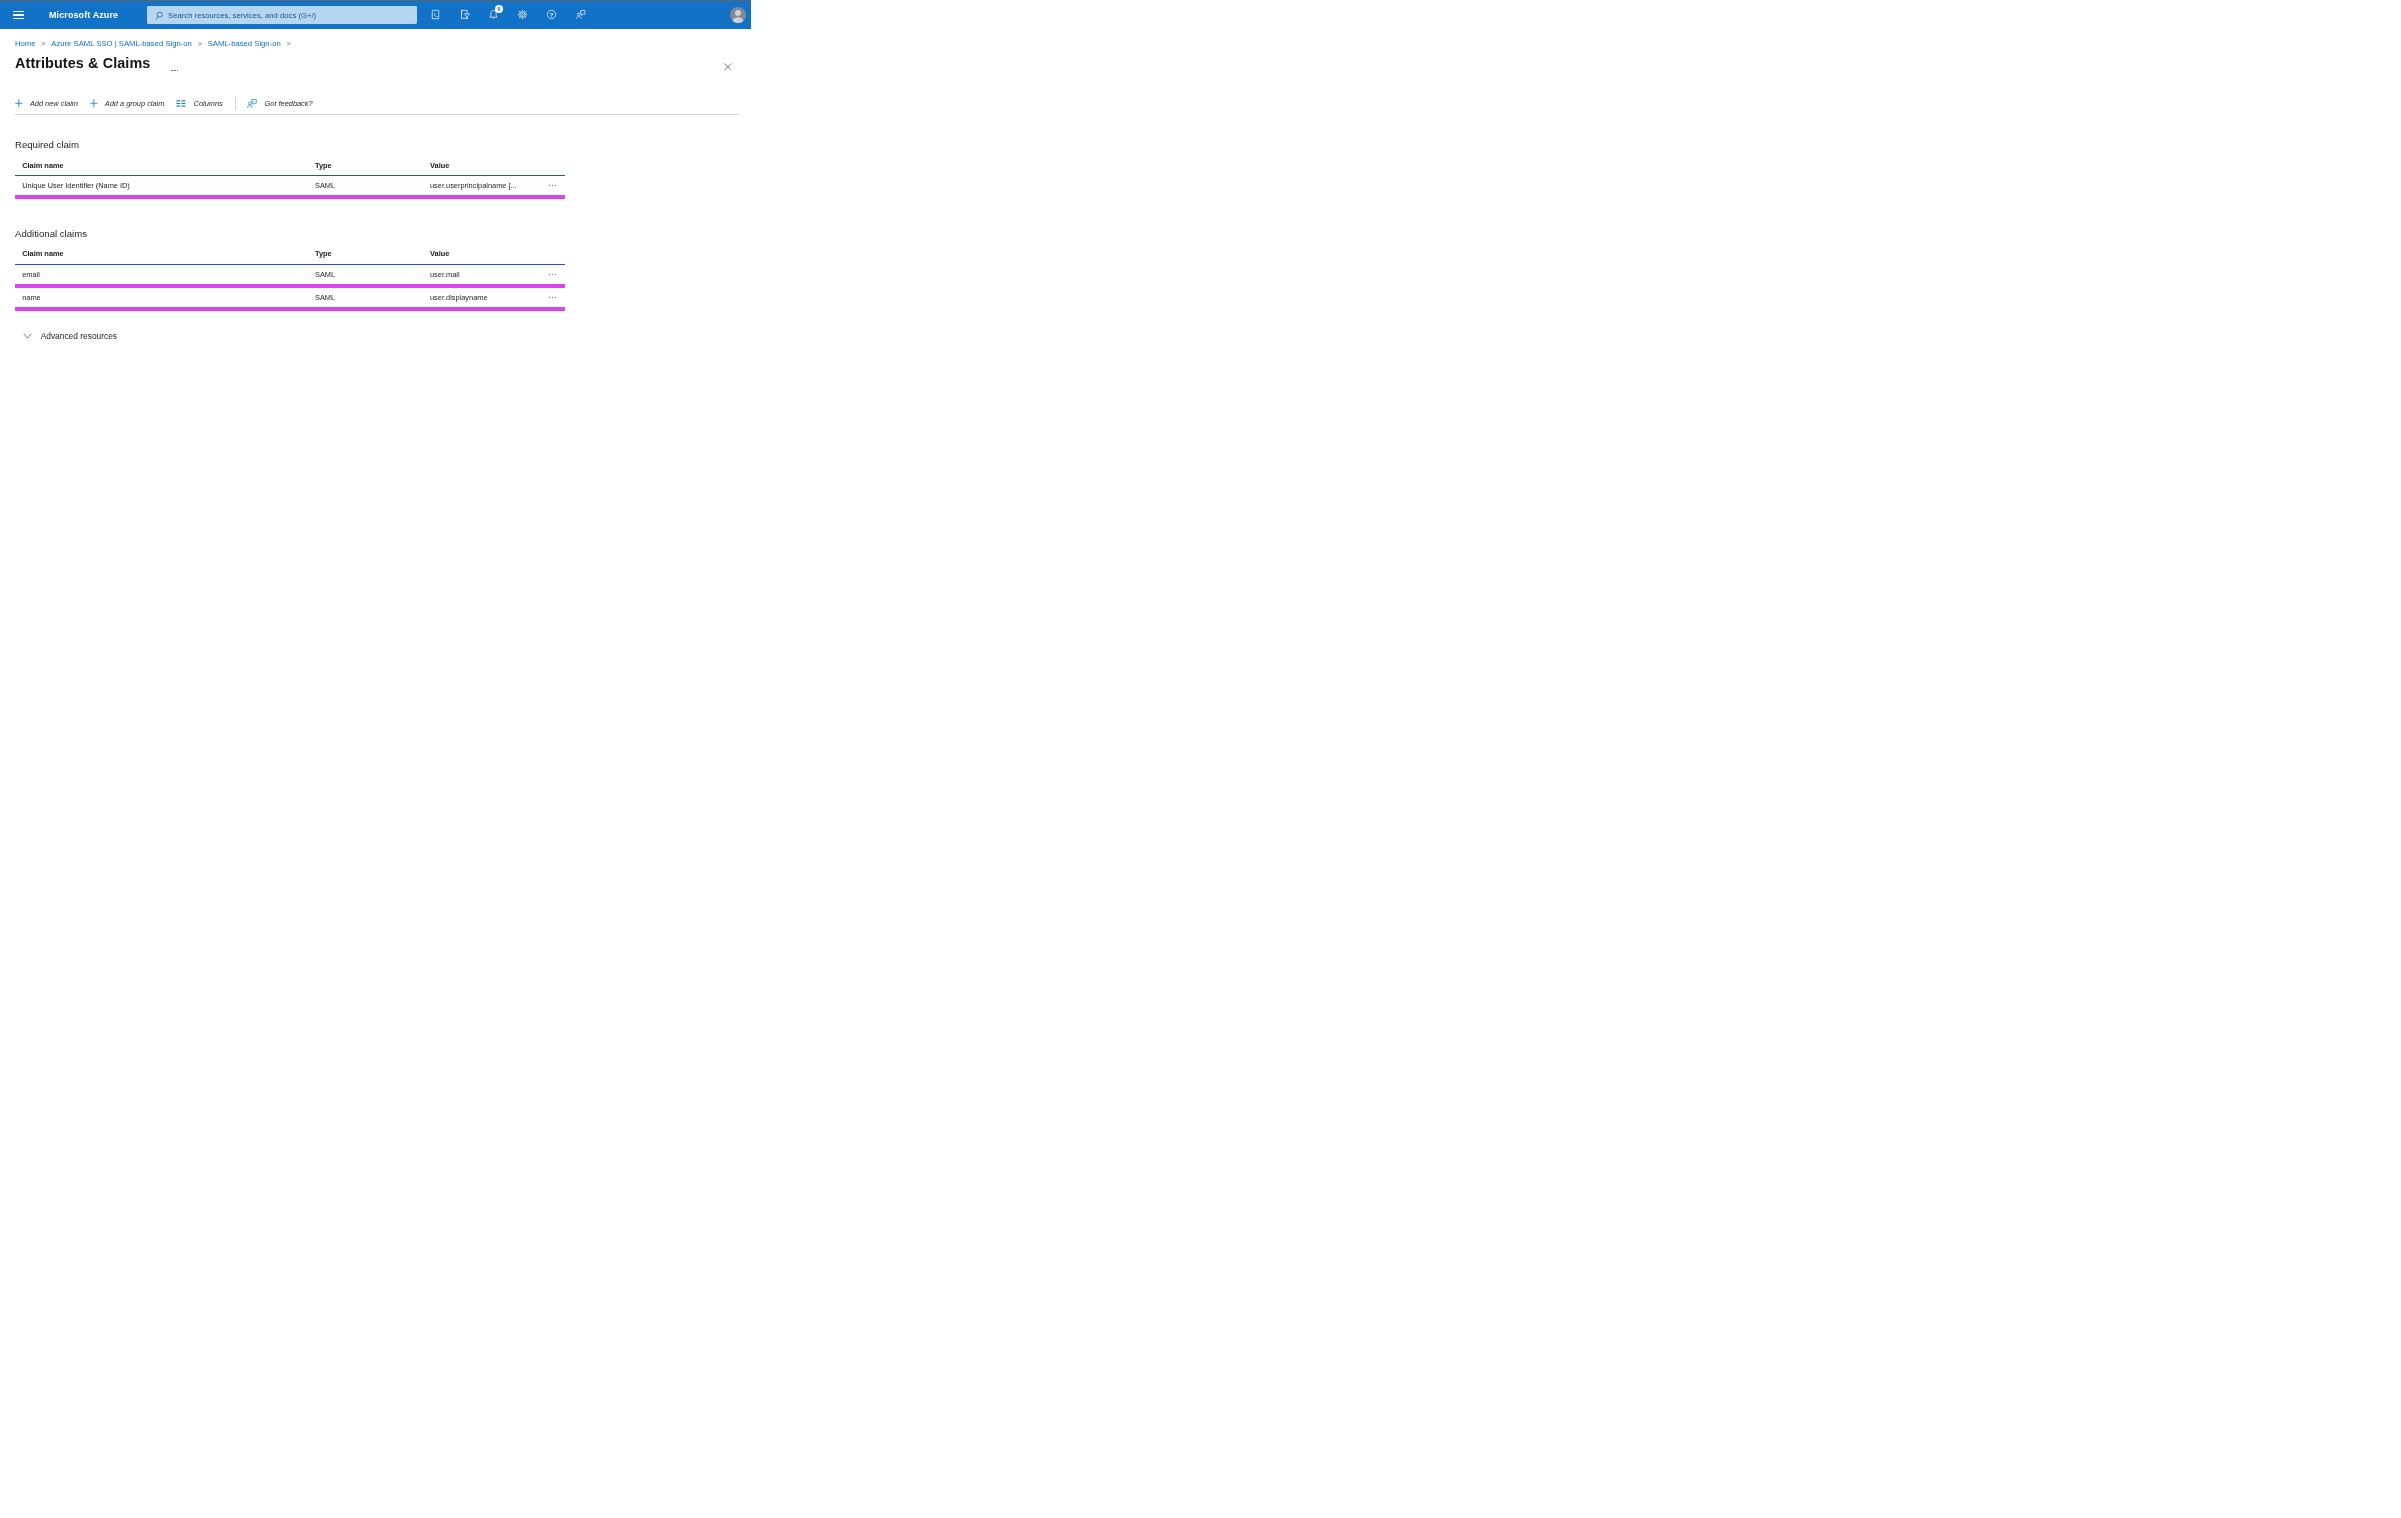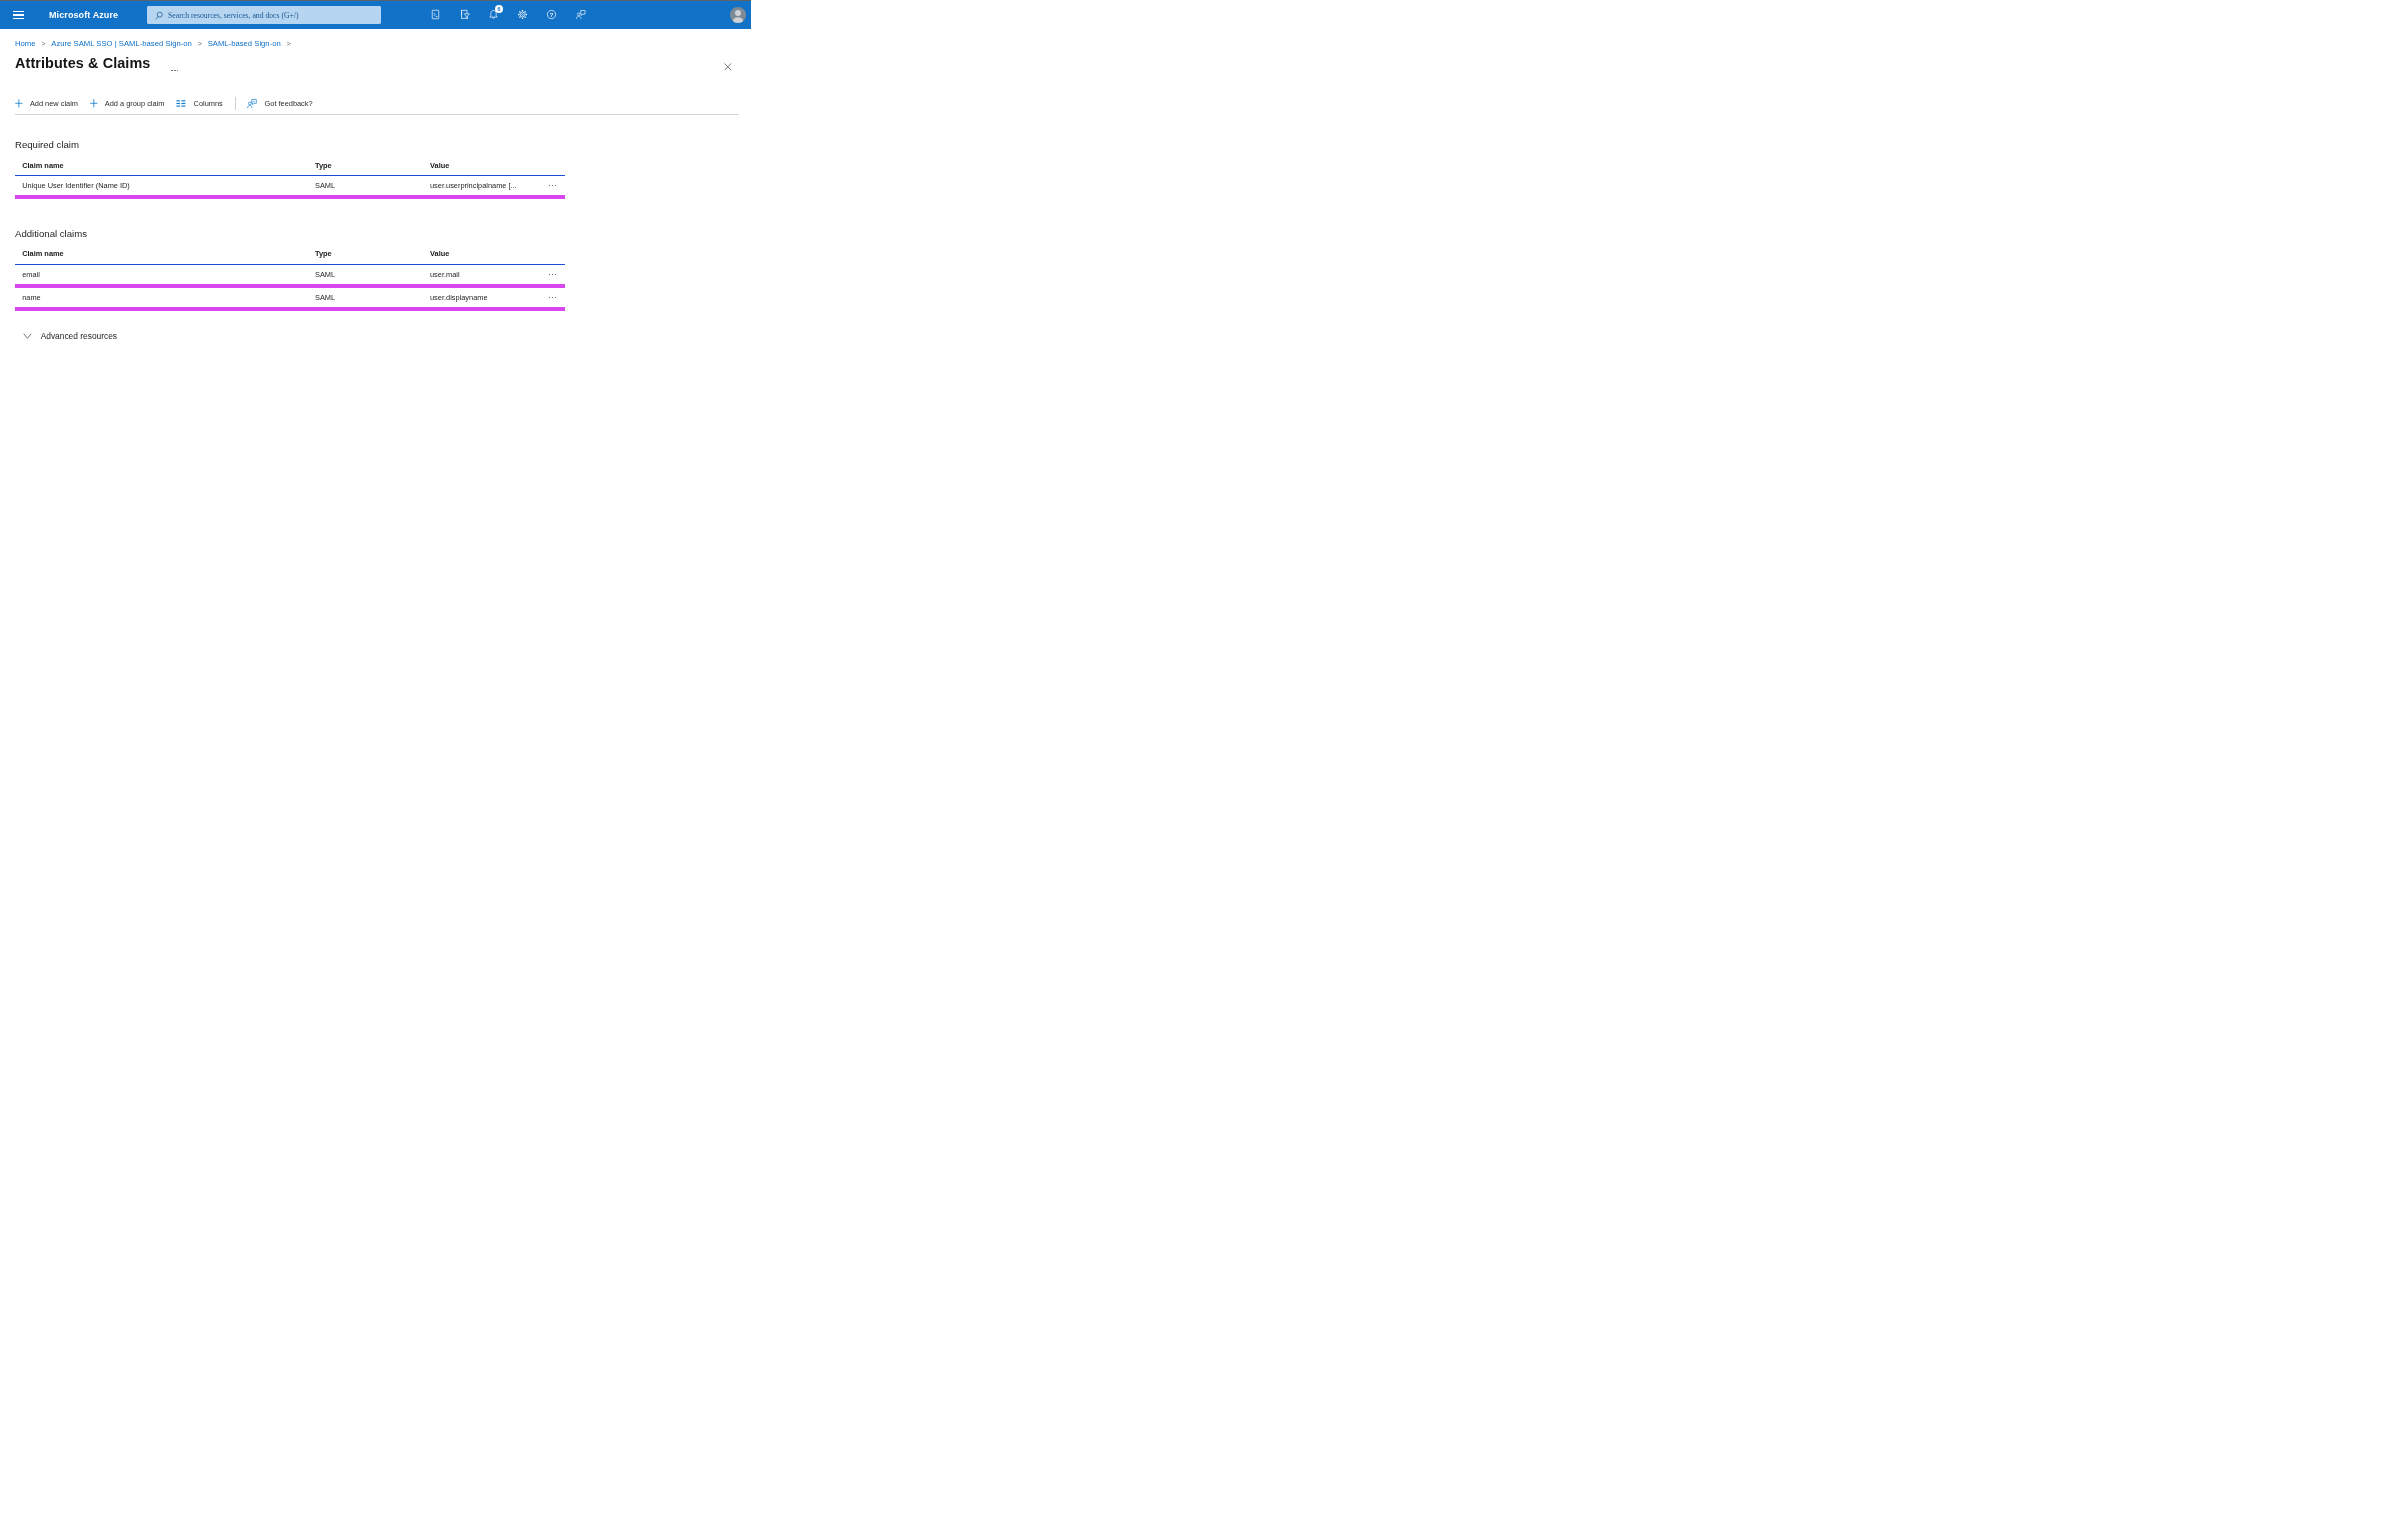--- a/index.html
+++ b/index.html
@@ -7,21 +7,21 @@
   body { font-family:"Liberation Sans","DejaVu Sans",sans-serif; background:#ffffff; color:#252423; }
 
   .window-edge { height:1px; background:#5f6368; }
 
   
   .topbar { position:relative; height:28px; background:#1272c8; }
   .topbar-btn { position:absolute; top:0; height:28px; display:flex; align-items:center; justify-content:center; background:transparent; border:none; cursor:pointer; }
   .hamburger { left:9.6px; width:18px; flex-direction:column; gap:2.2px; }
   .hamburger i { display:block; width:10.6px; height:1.2px; background:#ffffff; }
   .brand { position:absolute; left:49px; top:0; height:28px; display:flex; align-items:center; color:#ffffff; font-size:9px; font-weight:700; letter-spacing:0.1px; }
-  .search-box { position:absolute; left:147px; top:5.3px; width:234px; height:18px; background:#b6d5f0; border-radius:1.4px; display:flex; align-items:center; padding-left:6.7px; cursor:text;font-family:Liberation Serif, serif; }
+  .search-box { position:absolute; left:147px; top:5.3px; width:270px; height:18px; background:#b6d5f0; border-radius:1.4px; display:flex; align-items:center; padding-left:6.7px; cursor:text; }
   .search-box .mag { margin-right:4.8px; display:flex; }
   .search-box .ph { color:#17568f; font-size:7.7px; }
   .top-icons { position:absolute; left:421px; top:0; height:28px; display:flex; }
   .top-icons .topbar-btn { position:relative; width:29px; height:28px; }
   .badge { position:absolute; top:3.8px; left:16px; width:8.2px; height:8.2px; border-radius:50%; background:#ffffff; color:#1272c8; font-size:5.3px; font-weight:700; display:flex; align-items:center; justify-content:center; }
   .avatar { position:absolute; right:4.8px; top:6.2px; width:16px; height:16px; border-radius:50%; background:#7e8a94; overflow:hidden; cursor:pointer; }
 
   
   .content { padding:0 12.5px 0 15px; }
   .breadcrumb { margin-top:9.6px; display:flex; align-items:center; font-size:7.7px; }
@@ -30,21 +30,21 @@
 
   .title-row { margin-top:7.7px; display:flex; align-items:flex-end; }
   .page-title { font-size:14.4px; font-weight:700; color:#161514; letter-spacing:0.1px; }
   .dots { display:flex; align-items:center; gap:1.7px; cursor:pointer; background:none; border:none; }
   .dots i { display:block; border-radius:50%; }
   .title-dots { margin-left:21px; margin-top:2.9px; }
   .title-dots i { width:1.2px; height:1.2px; background:#5f5f5f; }
   .close-btn { margin-left:auto; margin-right:5.8px; background:none; border:none; cursor:pointer; display:flex; }
 
   .toolbar { margin-top:21px; height:22px; display:flex; align-items:center; }
-  .tb-btn { display:flex; align-items:center; background:none; border:none; cursor:pointer; font-family:inherit; font-size:7.4px; color:#2b2a29; margin-right:12px; }
+  .tb-btn { display:flex; align-items:center; background:none; border:none; cursor:pointer; font-family:inherit; font-size:7.4px; color:#2b2a29; margin-right:12px;font-style:italic; }
   .tb-btn .ic { display:flex; margin-right:7.2px; }
   .tb-sep { width:0.5px; height:12.5px; background:#d0d0d0; margin:0 10.6px 0 0; }
   .toolbar-rule { height:1px; background:#d2d2d2; }
 
   .section-heading { margin-top:24px; font-size:9.6px; font-weight:400; color:#252423; }
   .section-heading.second { margin-top:29px; }
 
   .claims-table { width:550px; }
   .t-head { display:flex; align-items:center; height:21px; margin-top:4.8px; border-bottom:1px solid #1d4ed8; font-weight:700; font-size:7.4px; color:#1b1a19; }
   .t-row { display:flex; align-items:center; height:23px; border-bottom:4px solid #d946ef; font-size:7.4px; color:#201f1e; cursor:pointer; }

